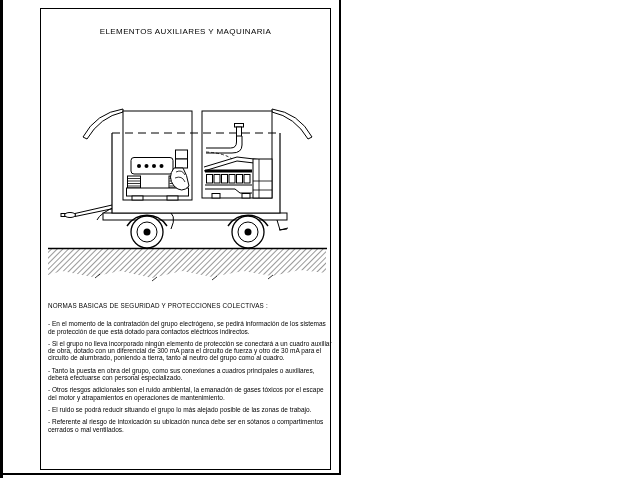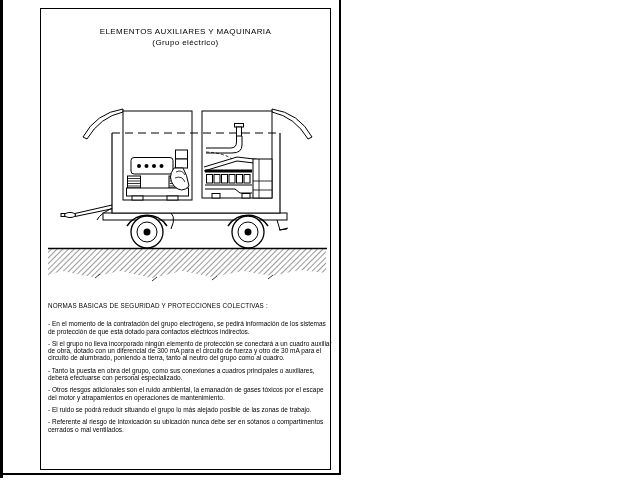--- a/index.html
+++ b/index.html
@@ -26,21 +26,20 @@
 <body>
 
 <div id="canvas">
 
   <div class="edge-left"></div>
   <div class="sheet"></div>
   <div class="frame"></div>
 
   <div class="title-block">
     <div>ELEMENTOS AUXILIARES Y MAQUINARIA</div>
-    <div>(Grupo eléctrico)</div>
   </div>
 
   <svg class="drawing-svg" viewBox="0 0 640 480" fill="none" stroke="#000" stroke-width="1">
     <defs>
       <pattern id="hatch" width="4" height="4" patternUnits="userSpaceOnUse" patternTransform="rotate(45)">
         <line x1="0" y1="0" x2="0" y2="4" stroke="#000" stroke-width="0.8"></line>
       </pattern>
     </defs>
 
     <g>

